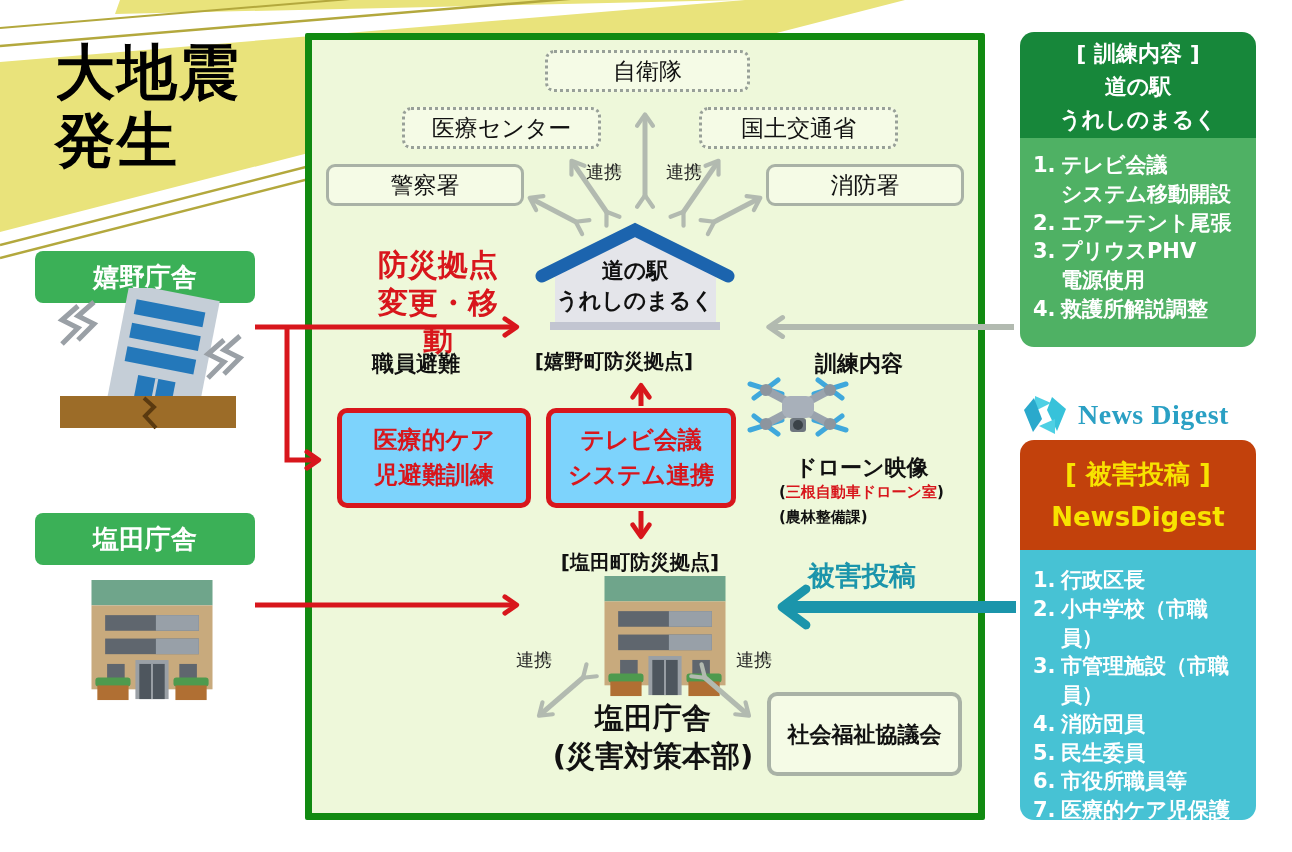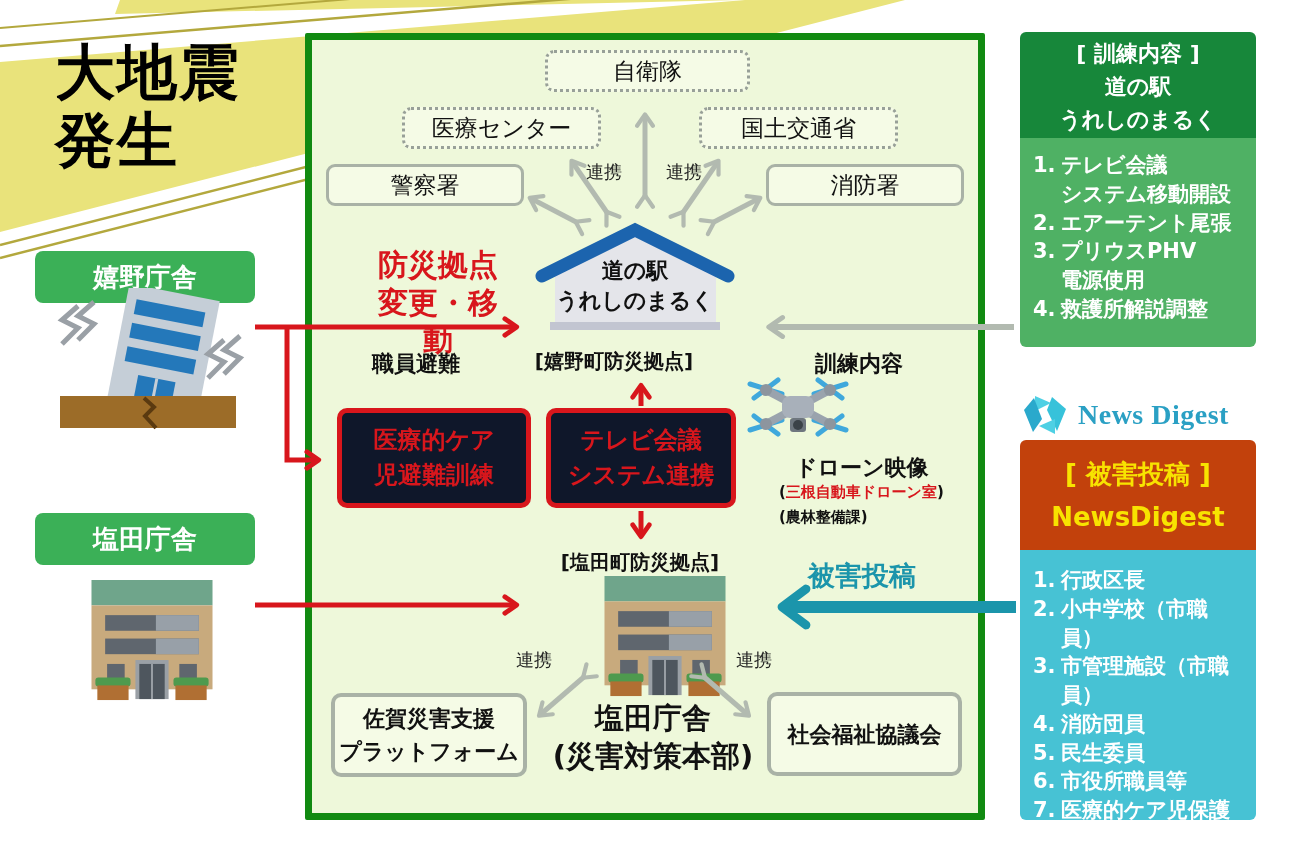--- a/index.html
+++ b/index.html
@@ -19,35 +19,35 @@
         align-items:center;justify-content:center;font-size:23px;font-weight:normal;}
   .pbox.dotted{border:3px dotted #98a098;}
   .pbox.solid{border:3px solid #a9b2a6;}
   .renkei{font-size:18px;color:#222;}
   .house-text{left:545px;top:256px;width:180px;text-align:center;font-size:22px;
               font-weight:bold;line-height:1.35;}
   .bracket{font-size:20px;font-weight:600;text-align:center;}
   .rednote{left:368px;top:246px;width:140px;color:#d8161c;font-size:30px;font-weight:bold;
            text-align:center;line-height:1.25;}
   .blabel{font-size:22px;font-weight:bold;}
-  .redbox{box-sizing:border-box;border:5px solid #d8161c;border-radius:10px;background:#0f172a;
+  .redbox{box-sizing:border-box;border:5px solid #d8161c;border-radius:10px;background:#7dd3fc;
           display:flex;align-items:center;justify-content:center;color:#d8161c;
           font-size:24px;font-weight:bold;text-align:center;line-height:1.45;}
   .dronenote{font-size:15px;font-weight:bold;color:#111;}
   .dronenote .red{color:#d8161c;margin-top:14px;}
   .damage{left:808px;top:558px;width:135px;color:#1b95ab;font-size:27px;font-weight:bold;}
   .graybox{box-sizing:border-box;border:4px solid #a9b2a6;border-radius:10px;background:#f5fbe6;
            display:flex;align-items:center;justify-content:center;font-size:22px;font-weight:bold;
            text-align:center;line-height:1.5;}
   .hqtext{left:538px;top:700px;width:230px;text-align:center;font-size:29px;font-weight:bold;line-height:1.3;}
   
   .glabel{width:220px;height:52px;background:#3bb057;border-radius:8px;display:flex;align-items:center;
           justify-content:center;color:#fff;font-size:26px;font-weight:bold;}
   
-  .panel{width:236px;border-radius:6px;overflow:hidden;}
+  .panel{width:236px;border-radius:14px;overflow:hidden;}
   .panel-green{left:1020px;top:32px;height:315px;}
   .panel-green .hd{height:106px;background:#17873a;color:#fff;font-size:22px;font-weight:bold;
                    text-align:center;line-height:1.5;padding-top:5px;box-sizing:border-box;}
   .panel-green .bd{height:209px;background:#4fb164;box-sizing:border-box;padding:13px 8px 8px 13px;}
   .panel-teal{left:1020px;top:440px;height:380px;}
   .panel-teal .hd{height:110px;background:#c2410c;color:#f8e300;font-size:26px;font-weight:bold;
                   text-align:center;line-height:1.65;padding-top:13px;box-sizing:border-box;}
   .panel-teal .bd{height:270px;background:#47c2d4;box-sizing:border-box;padding:16px 8px 8px 13px;}
   ul.plist{list-style:none;margin:0;padding:0;color:#fff;font-size:21px;font-weight:bold;line-height:1.37;}
   ul.plist li{display:flex;}
@@ -197,22 +197,20 @@
 
   <div class="abs damage">被害投稿</div>
 
   <svg class="abs" style="left:596px;top:576px" width="138" height="122">
     <use href="#bldg" width="138" height="122"></use>
   </svg>
 
   <div class="abs renkei" style="left:516px;top:648px">連携</div>
   <div class="abs renkei" style="left:736px;top:648px">連携</div>
 
-  <div class="abs graybox pre" style="left:331px;top:693px;width:196px;height:84px">佐賀災害支援
-プラットフォーム</div>
   <div class="abs pre hqtext">塩田庁舎
 (災害対策本部)</div>
   <div class="abs graybox" style="left:767px;top:692px;width:195px;height:84px">
     <span>社会福祉協議会</span>
   </div>
 
   <div class="abs panel panel-green">
     <div class="hd pre">[ 訓練内容 ]
 道の駅
 うれしのまるく</div>

